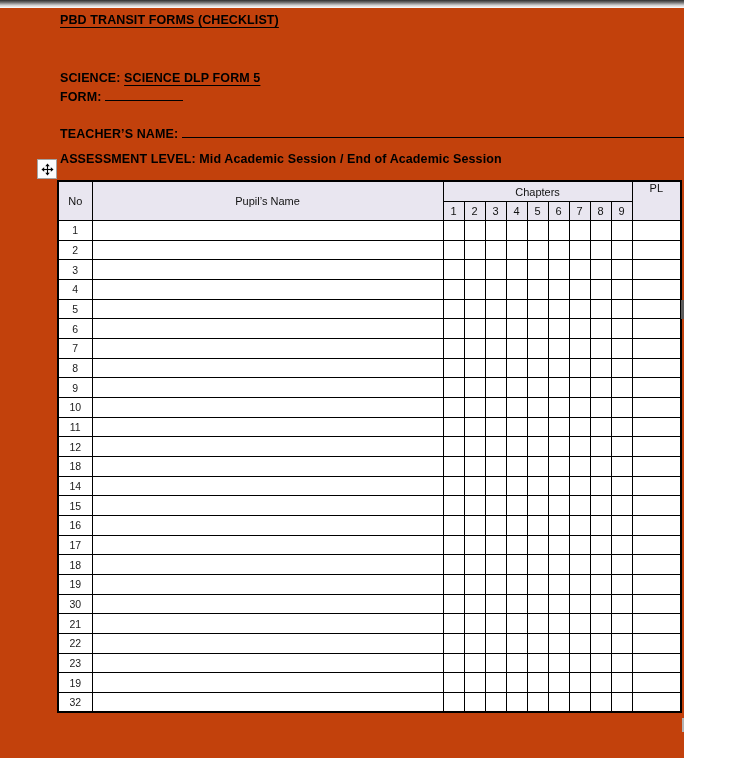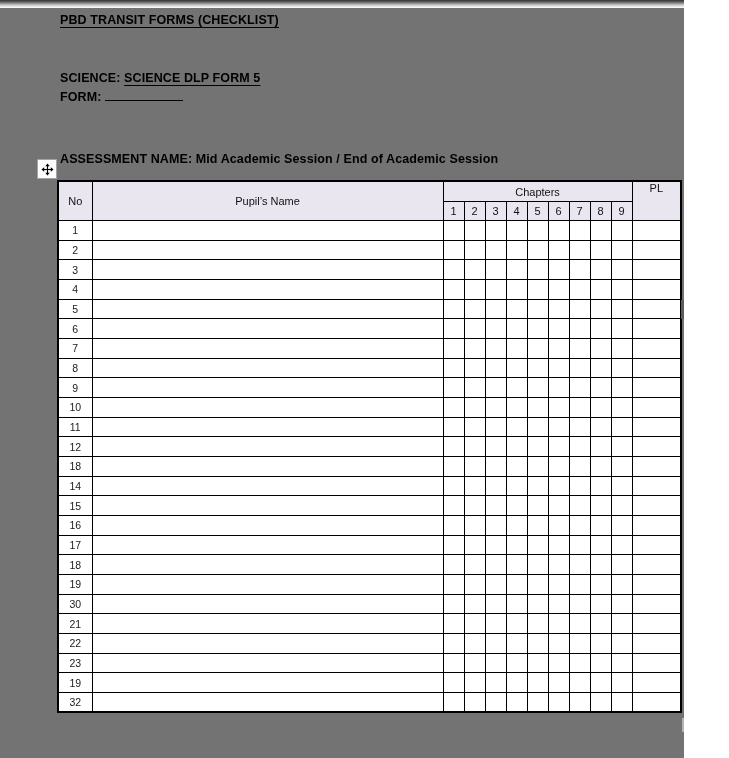--- a/index.html
+++ b/index.html
@@ -1,17 +1,17 @@
 <!DOCTYPE html>
 <html style="--header-fill: #e9e6f0;"><head>
 <meta charset="utf-8">
 <style>
   html,body { margin:0; padding:0; background:#ffffff; }
   .page {
-    position:relative; width:684px; height:758px; background:#737373;
+    position:relative; width:684px; height:758px; background:#c2410c;
     font-family:"Liberation Sans", sans-serif; color:#000; overflow:hidden;
   }
   .top-shadow {
     position:absolute; left:0; top:0; width:729px; height:8px;
     background:linear-gradient(180deg,#2f2f2f 0%,#6f6f6f 30%,#cfcfcf 65%,#ffffff 100%);
   }
   .docline {
     position:absolute; left:60px; font-size:12.5px; font-weight:bold;
     line-height:15px; white-space:pre; letter-spacing:0.1px;
   }
@@ -67,22 +67,23 @@
 <div class="page">
 
   <div class="top-shadow"></div>
 
   <div class="docline title-line u-text">PBD TRANSIT FORMS (CHECKLIST)</div>
 
   <div class="docline subject-line"><span>SCIENCE: </span><span class="u-text">SCIENCE DLP FORM 5</span></div>
 
   <div class="docline form-line"><span>FORM: </span><span class="blank form-blank"></span></div>
 
-
-  <div class="docline assessment-line"><span>ASSESSMENT NAME: </span><span>Mid Academic Session / End of Academic Session</span></div>
+  <div class="docline teacher-line"><span>TEACHER’S NAME: </span><span class="blank teacher-blank"></span></div>
+
+  <div class="docline assessment-line"><span>ASSESSMENT LEVEL: </span><span>Mid Academic Session / End of Academic Session</span></div>
 
   <div class="move-handle">
     <svg width="13" height="13" viewBox="0 0 14 14">
       <g fill="#000">
         <rect x="6.4" y="3" width="1.2" height="8"></rect>
         <rect x="3" y="6.4" width="8" height="1.2"></rect>
         <path d="M7 0.5 L9.4 3.4 H4.6 Z"></path>
         <path d="M7 13.5 L4.6 10.6 H9.4 Z"></path>
         <path d="M0.5 7 L3.4 4.6 V9.4 Z"></path>
         <path d="M13.5 7 L10.6 4.6 V9.4 Z"></path>

